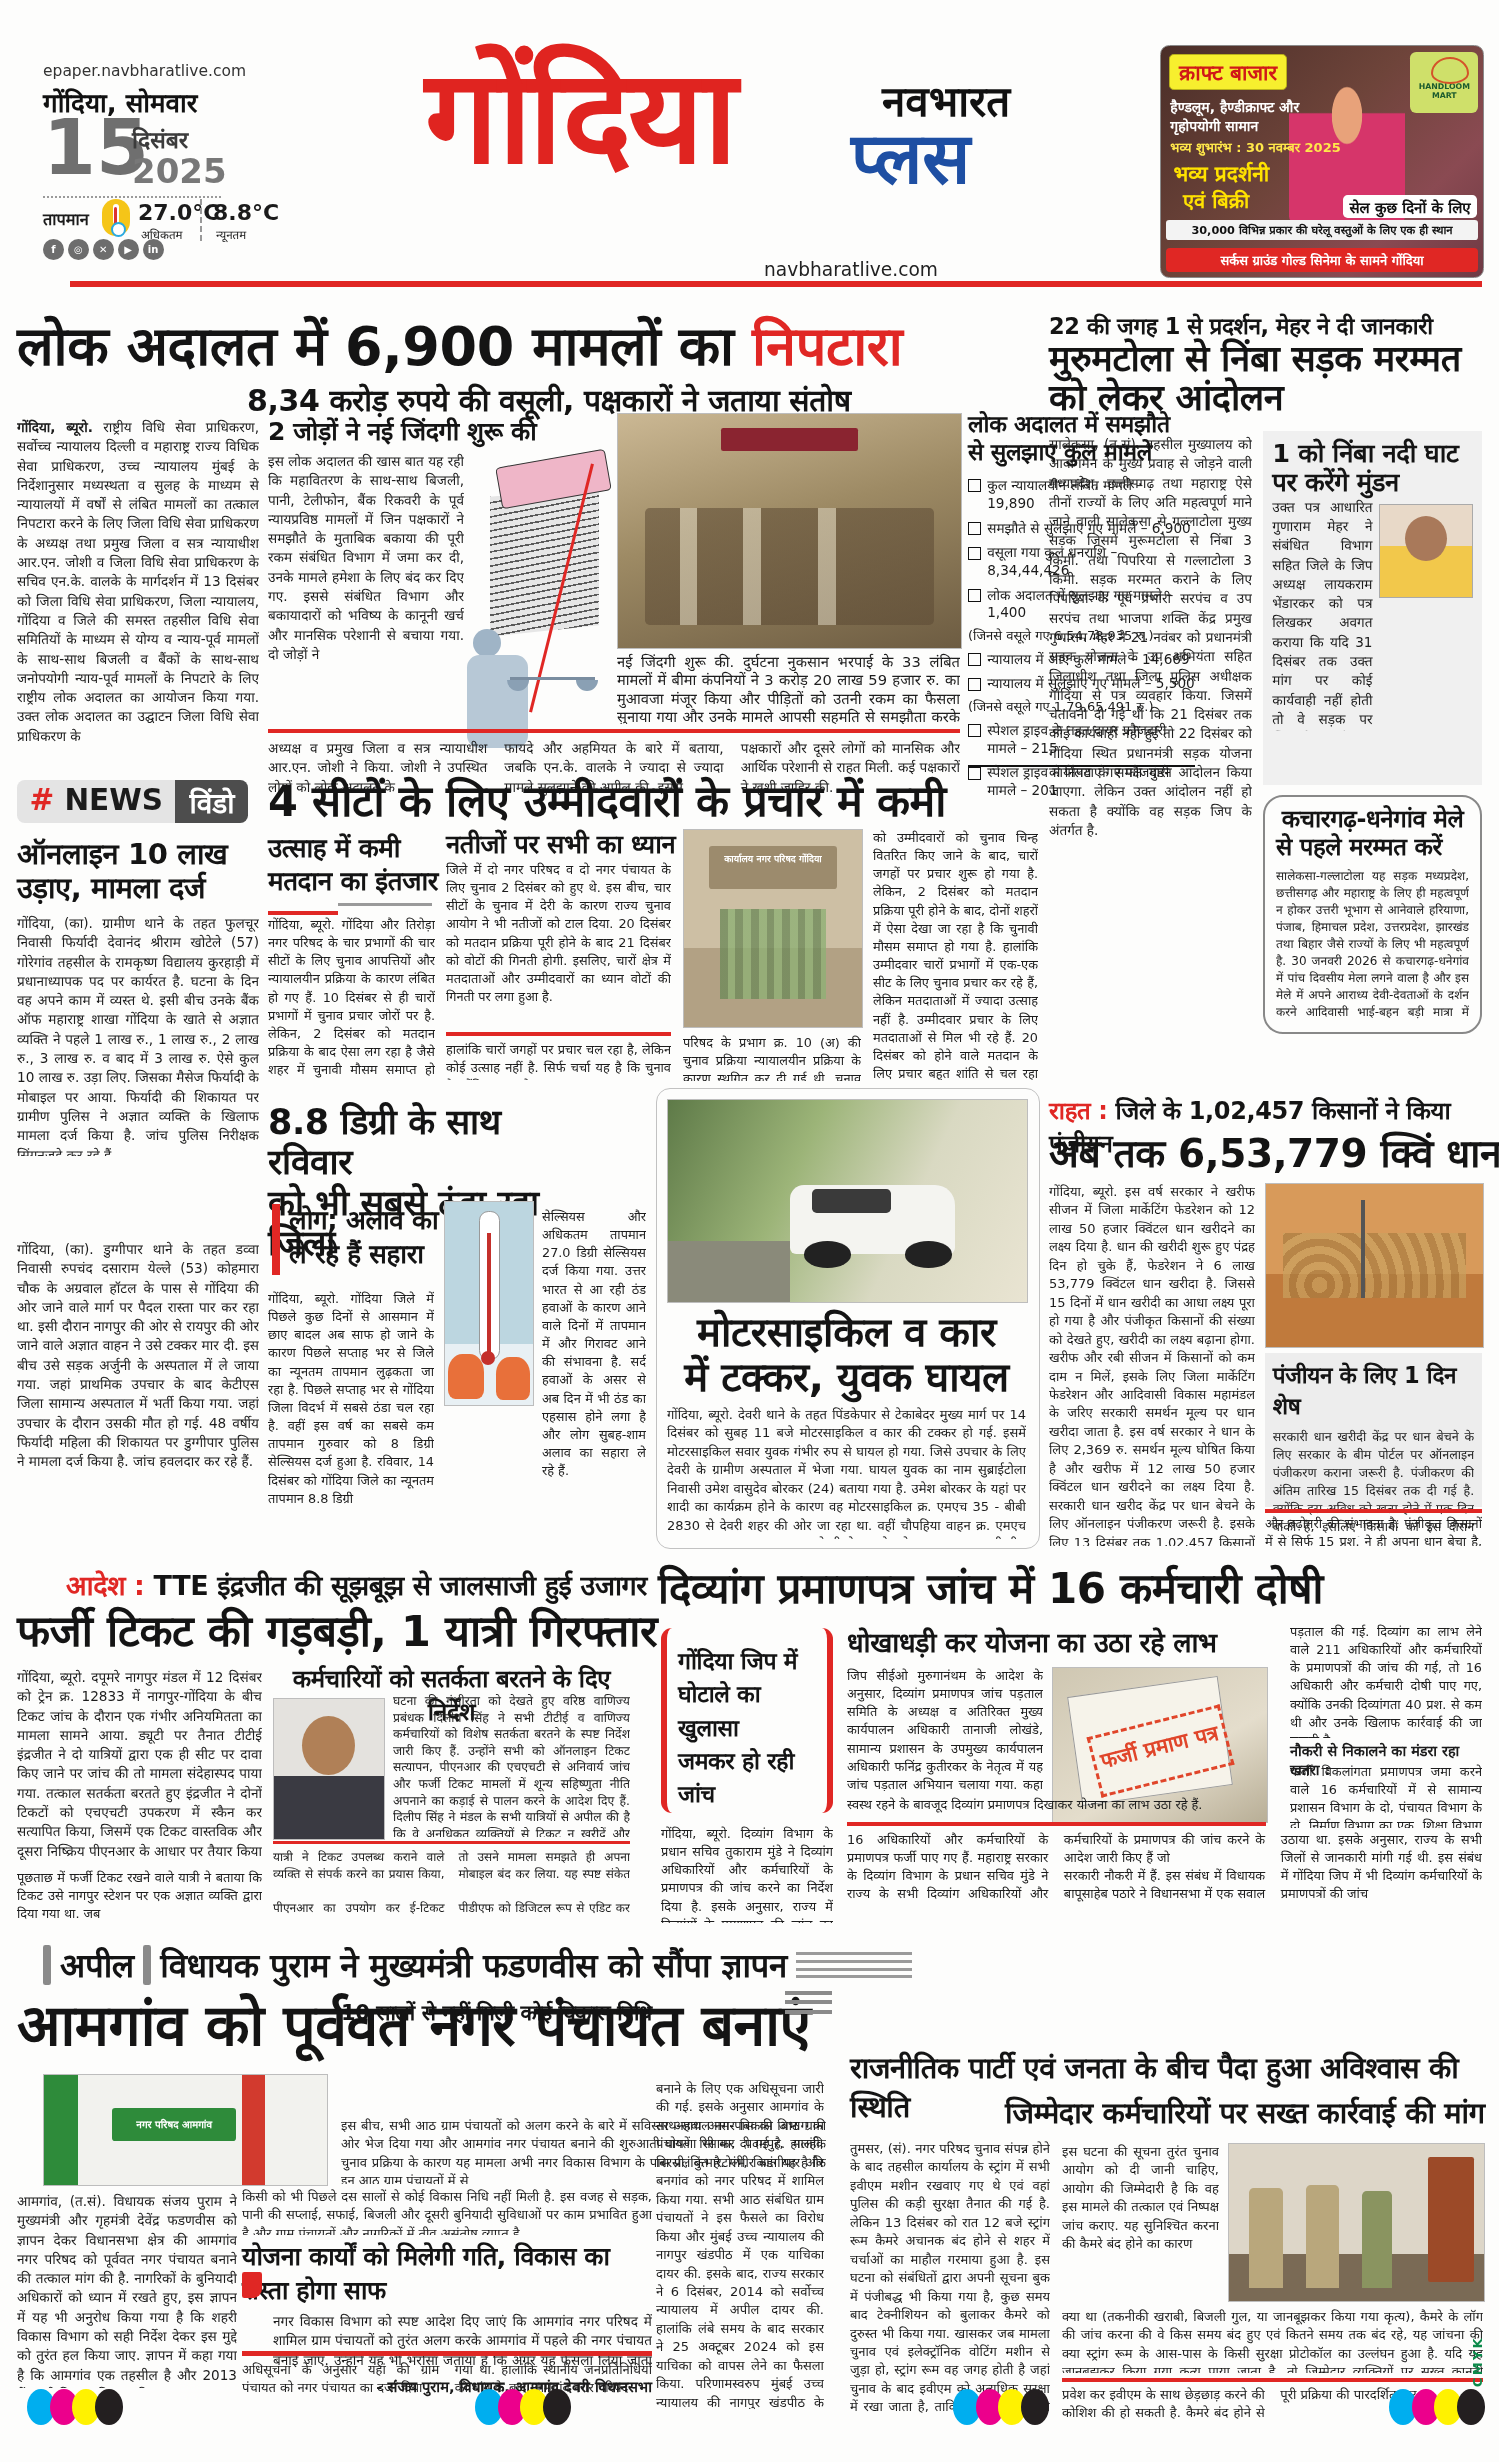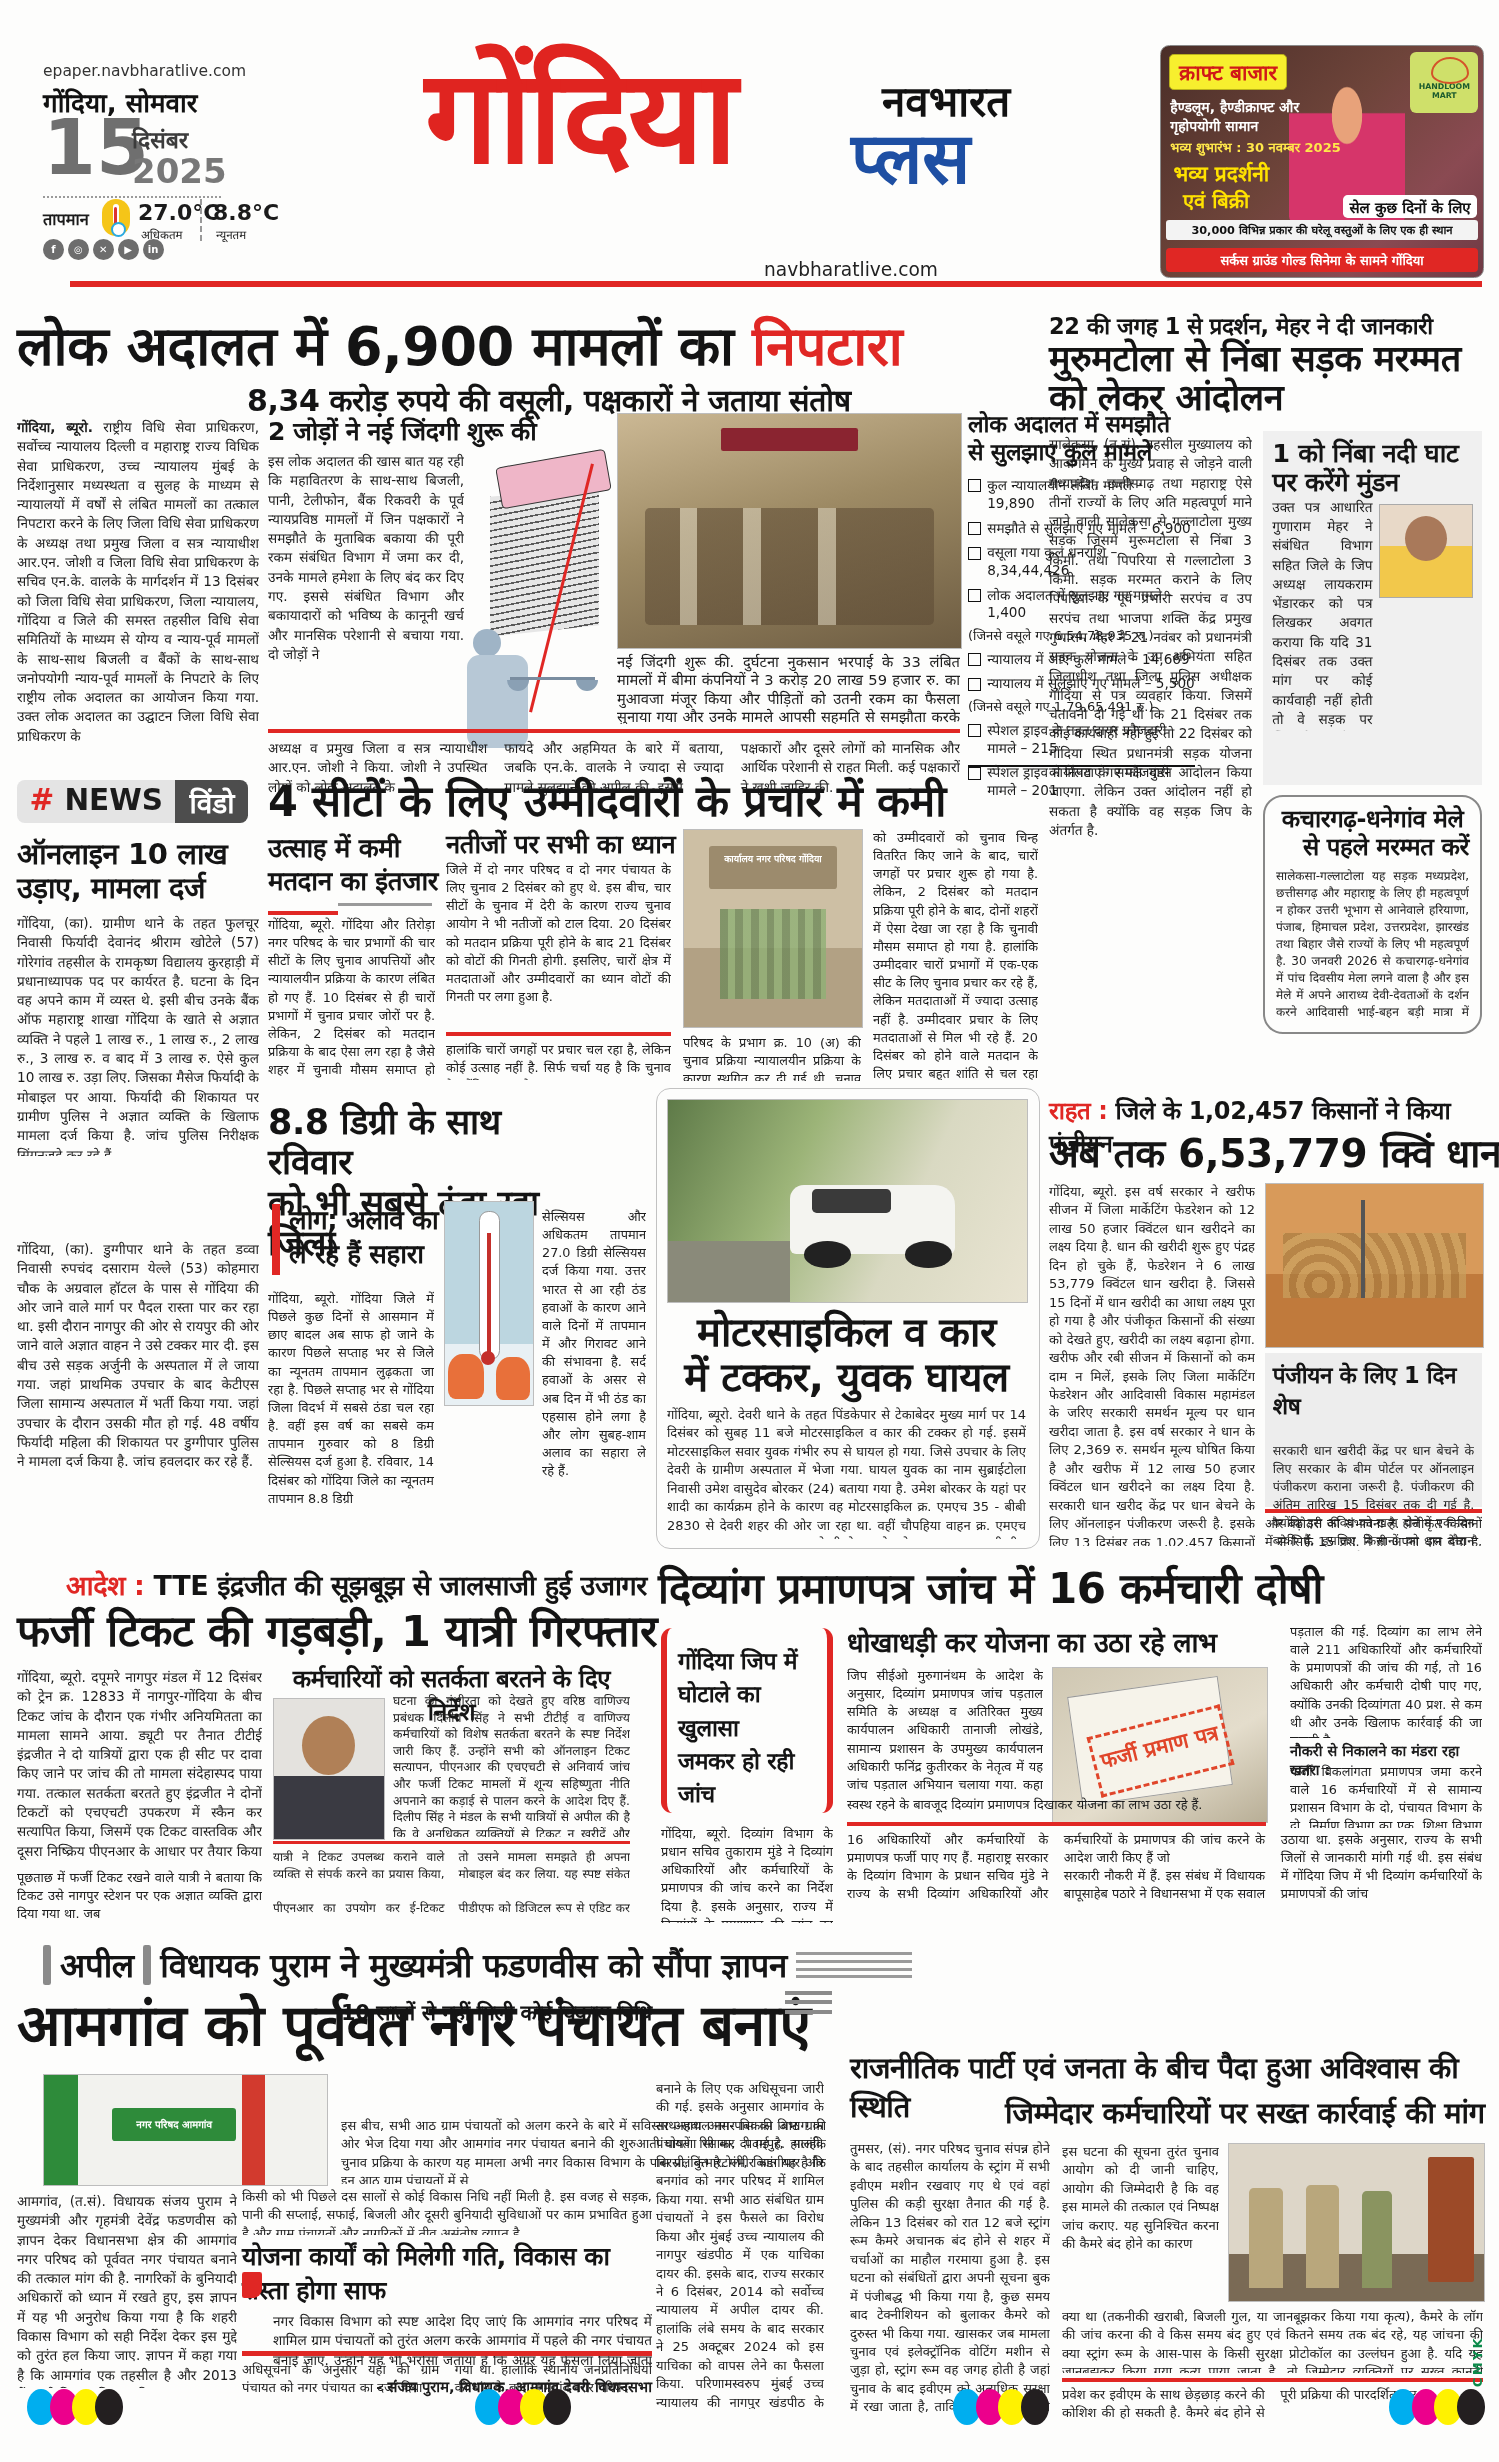--- a/index.html
+++ b/index.html
@@ -149,21 +149,21 @@
   <div class="abs" style="left:1263px;top:431px;width:219px;height:354px;background:#f0f0f0;padding:7.8px 9.3px;box-sizing:border-box;">
     <div class="hl" style="font-size:25.6px;line-height:1.15;">1 को निंबा नदी घाट पर करेंगे मुंडन</div>
     <div class="photo" style="position:relative;float:right;width:92px;height:92px;margin:6.2px 0 4.7px 6.2px;background:linear-gradient(180deg,#e8d9c8 0 45%,#f2c84b 45% 100%);border:0.8px solid #aaa;">
       <div style="position:absolute;left:25px;top:11px;width:42px;height:45px;border-radius:50%;background:#a9795a;"></div>
     </div>
     <div class="jt clip" style="font-size:13.6px;height:233px;">उक्त पत्र आधारित गुणाराम मेहर ने संबंधित विभाग सहित जिले के जिप अध्यक्ष लायकराम भेंडारकर को पत्र लिखकर अवगत कराया कि यदि 31 दिसंबर तक उक्त मांग पर कोई कार्यवाही नहीं होती तो वे सड़क पर स्थित निंबा नदी घाट पर 1 जनवरी 2026 को मुंडन आंदोलन करेंगे, यदि इस पर भी कोई कार्यवाही नहीं की गई तो 10 जनवरी 2026 को वहीं दशक्रिया "पिंडदान" आंदोलन करेंगे और तब भी बात नहीं बनी तो 14 जनवरी 2026 को इस स्थान पर 14वीं गंगा पूजन का आंदोलन करेंगे और 15 जनवरी से उस स्थान पर सड़क के बीच में पंडाल लगाकर रास्ता रोक कर ठिय्या आंदोलन करेंगे. इन सभी बातों का पत्र में उल्लेख किया गया है.</div>
   </div>
 
   <div class="abs" style="left:1263px;top:795px;width:219px;height:239px;border:2.3px solid #888;border-radius:20px;padding:9.3px 11px;box-sizing:border-box;">
     <div class="hl" style="font-size:24px;text-align:center;line-height:1.15;">कचारगढ़-धनेगांव मेले</div>
-    <div class="hl" style="font-size:24px;text-align:right;line-height:1.15;margin-bottom:6.2px;">से पहले मरम्मत करें</div>
+    <div class="hl" style="font-size:24px;text-align:left;line-height:1.15;margin-bottom:6.2px;">से पहले मरम्मत करें</div>
     <div class="jt clip" style="font-size:12px;height:152px;">सालेकसा-गल्लाटोला यह सड़क मध्यप्रदेश, छत्तीसगढ़ और महाराष्ट्र के लिए ही महत्वपूर्ण न होकर उत्तरी भूभाग से आनेवाले हरियाणा, पंजाब, हिमाचल प्रदेश, उत्तरप्रदेश, झारखंड तथा बिहार जैसे राज्यों के लिए भी महत्वपूर्ण है. 30 जनवरी 2026 से कचारगढ़-धनेगांव में पांच दिवसीय मेला लगने वाला है और इस मेले में अपने आराध्य देवी-देवताओं के दर्शन करने आदिवासी भाई-बहन बड़ी मात्रा में अपने चौपहिया वाहनों से इसी सड़क से होकर आते जाते हैं. 5 दिनों तक इस सड़क से चलना मुश्किल हो जाता है. यदि 30 जनवरी के पूर्व इस सड़क की मरम्मत नहीं की गई तो मेले के पश्चात मुरूमटोला से निंबा 3 किमी. सड़क पैदल चलने योग्य भी नहीं रहेगी.</div>
   </div>
 
   <div class="abs" style="left:17px;top:780px;height:43px;display:flex;">
     <div style="background:#e4e4e4;border-radius:7.8px 0 0 7.8px;padding:3.1px 12.4px;font-size:29.5px;font-weight:800;"><span class="red">#</span> <span>NEWS</span></div>
     <div style="background:#4d4d4d;color:#fff;border-radius:0 7.8px 7.8px 0;padding:3.1px 14px;font-size:28px;font-weight:800;">विंडो</div>
   </div>
   <div class="abs hl" style="left:17px;top:837px;width:242px;font-size:29px;line-height:1.18;">ऑनलाइन 10 लाख उड़ाए, मामला दर्ज</div>
   <div class="abs clip jt" style="left:17px;top:914px;width:242px;height:242px;font-size:13.6px;">गोंदिया, (का). ग्रामीण थाने के तहत फुलचूर निवासी फिर्यादी देवानंद श्रीराम खोटेले (57) गोरेगांव तहसील के रामकृष्ण विद्यालय कुरहाड़ी में प्रधानाध्यापक पद पर कार्यरत है. घटना के दिन वह अपने काम में व्यस्त थे. इसी बीच उनके बैंक ऑफ महाराष्ट्र शाखा गोंदिया के खाते से अज्ञात व्यक्ति ने पहले 1 लाख रु., 1 लाख रु., 2 लाख रु., 3 लाख रु. व बाद में 3 लाख रु. ऐसे कुल 10 लाख रु. उड़ा लिए. जिसका मैसेज फिर्यादी के मोबाइल पर आया. फिर्यादी की शिकायत पर ग्रामीण पुलिस ने अज्ञात व्यक्ति के खिलाफ मामला दर्ज किया है. जांच पुलिस निरीक्षक सिंगनजुडे कर रहे हैं.</div>
   <div class="abs clip jt" style="left:17px;top:1240px;width:242px;height:304px;font-size:13.6px;">गोंदिया, (का). डुग्गीपार थाने के तहत डव्वा निवासी रुपचंद दसाराम येल्ले (53) कोहमारा चौक के अग्रवाल हॉटल के पास से गोंदिया की ओर जाने वाले मार्ग पर पैदल रास्ता पार कर रहा था. इसी दौरान नागपुर की ओर से रायपुर की ओर जाने वाले अज्ञात वाहन ने उसे टक्कर मार दी. इस बीच उसे सड़क अर्जुनी के अस्पताल में ले जाया गया. जहां प्राथमिक उपचार के बाद केटीएस जिला सामान्य अस्पताल में भर्ती किया गया. जहां उपचार के दौरान उसकी मौत हो गई. 48 वर्षीय फिर्यादी महिला की शिकायत पर डुग्गीपार पुलिस ने मामला दर्ज किया है. जांच हवलदार कर रहे हैं.</div>
@@ -212,21 +212,21 @@
   <div class="abs clip jt" style="left:667px;top:1406px;width:359px;height:133px;font-size:13px;">गोंदिया, ब्यूरो. देवरी थाने के तहत पिंडकेपार से टेकाबेदर मुख्य मार्ग पर 14 दिसंबर को सुबह 11 बजे मोटरसाइकिल व कार की टक्कर हो गई. इसमें मोटरसाइकिल सवार युवक गंभीर रुप से घायल हो गया. जिसे उपचार के लिए देवरी के ग्रामीण अस्पताल में भेजा गया. घायल युवक का नाम सुब्राईटोला निवासी उमेश वासुदेव बोरकर (24) बताया गया है. उमेश बोरकर के यहां पर शादी का कार्यक्रम होने के कारण वह मोटरसाइकिल क्र. एमएच 35 - बीबी 2830 से देवरी शहर की ओर जा रहा था. वहीं चौपहिया वाहन क्र. एमएच 35 - एआर 2532 का चालक देवरी से ग्राम टेकाबेदर जा रहा था. इसी बीच मोटरसाइकिल चालक ने अपनी मोटरसाइकिल लापरवाहीपूर्वक चलाकर चौपहिया वाहन को ग्राम पिंडकेपार के पास टक्कर मार दी. जिसमें मोटरसाइकिल चालक गंभीर रुप से घायल हो गया. देवरी पुलिस ने मामला दर्ज कर जांच शुरू कर दी है.</div>
 
   <div class="abs hl" style="left:1049px;top:1093px;font-size:24px;"><span class="red">राहत :</span><span> जिले के 1,02,457 किसानों ने किया पंजीयन</span></div>
   <div class="abs hl" style="left:1049px;top:1125px;width:435px;font-size:39px;white-space:nowrap;">अब तक 6,53,779 क्विं धान खरीदी</div>
   <div class="abs clip jt" style="left:1049px;top:1183px;width:206px;height:363px;font-size:13px;">गोंदिया, ब्यूरो. इस वर्ष सरकार ने खरीफ सीजन में जिला मार्केटिंग फेडरेशन को 12 लाख 50 हजार क्विंटल धान खरीदने का लक्ष्य दिया है. धान की खरीदी शुरू हुए पंद्रह दिन हो चुके हैं, फेडरेशन ने 6 लाख 53,779 क्विंटल धान खरीदा है. जिससे 15 दिनों में धान खरीदी का आधा लक्ष्य पूरा हो गया है और पंजीकृत किसानों की संख्या को देखते हुए, खरीदी का लक्ष्य बढ़ाना होगा. खरीफ और रबी सीजन में किसानों को कम दाम न मिलें, इसके लिए जिला मार्केटिंग फेडरेशन और आदिवासी विकास महामंडल के जरिए सरकारी समर्थन मूल्य पर धान खरीदा जाता है. इस वर्ष सरकार ने धान के लिए 2,369 रु. समर्थन मूल्य घोषित किया है और खरीफ में 12 लाख 50 हजार क्विंटल धान खरीदने का लक्ष्य दिया है. सरकारी धान खरीद केंद्र पर धान बेचने के लिए ऑनलाइन पंजीकरण जरूरी है. इसके लिए 13 दिसंबर तक 1,02,457 किसानों ने पंजीकरण कराया है. अब तक 17,258 किसानों ने सरकारी धान खरीदी कें द्र पर 6,53,779 क्विंटल धान बेचा है. खरीदे गए धान की कुल कीमत 154 करोड़ 88 लाख रु. है. धान बेचने के लिए पंजीकरण प्रक्रिया जारी है और इसमें</div>
   <div class="photo" style="left:1265px;top:1183px;width:217px;height:163px;background:linear-gradient(180deg,#d89a5a 0 55%,#c07a3c 55% 100%);">
     <div style="position:absolute;left:8%;top:30%;width:84%;height:40%;background:repeating-radial-gradient(circle at 20% 80%, #c9a15f 0 7.8px, #a97c40 7.8px 15.5px);opacity:.7;"></div>
     <div style="position:absolute;left:44%;top:10%;width:3.1px;height:60%;background:#555;"></div>
   </div>
   <div class="abs" style="left:1265px;top:1353px;width:217px;height:154px;background:#ededed;padding:6.2px 7.8px;box-sizing:border-box;">
-    <div class="hl" style="font-size:22.5px;margin-bottom:21px;">पंजीयन के लिए 1 दिन शेष</div>
+    <div class="hl" style="font-size:22.5px;margin-bottom:7px;">पंजीयन के लिए 1 दिन शेष</div>
     <div class="jt clip" style="font-size:12.6px;height:109px;">सरकारी धान खरीदी केंद्र पर धान बेचने के लिए सरकार के बीम पोर्टल पर ऑनलाइन पंजीकरण कराना जरूरी है. पंजीकरण की अंतिम तारिख 15 दिसंबर तक दी गई है. क्योंकि इस अविध को खत्म होने में एक दिन बाकी हैं, इसलिए किसानों को इस दौरान पंजीकरण कराना होगा.</div>
   </div>
   <div class="abs rule-red" style="left:1265px;top:1509px;width:217px;height:3.9px;"></div>
   <div class="abs clip jt" style="left:1265px;top:1515px;width:217px;height:31px;font-size:12.8px;">और बढ़ोतरी की संभावना है. पंजीकृत किसानों में से सिर्फ 15 प्रश. ने ही अपना धान बेचा है, जिससे खरीदी का आधा लक्ष्य पूरा हो गया है, इसलिए सरकार को जल्द ही धान खरीदी का लक्ष्य बढ़ाना होगा. नहीं तो लक्ष्य पूरा होने से सरकारी धान खरीदी रुकने की संभावना है.</div>
 
   <div class="abs hl" style="left:66px;top:1566px;font-size:27px;"><span class="red">आदेश :</span><span> TTE इंद्रजीत की सूझबूझ से जालसाजी हुई उजागर</span></div>
   <div class="abs hl" style="left:17px;top:1600px;width:632px;font-size:43px;white-space:nowrap;">फर्जी टिकट की गड़बड़ी, 1 यात्री गिरफ्तार</div>
   <div class="abs clip jt" style="left:17px;top:1668px;width:245px;height:192px;font-size:13.6px;">गोंदिया, ब्यूरो. दपूमरे नागपुर मंडल में 12 दिसंबर को ट्रेन क्र. 12833 में नागपुर-गोंदिया के बीच टिकट जांच के दौरान एक गंभीर अनियमितता का मामला सामने आया. ड्यूटी पर तैनात टीटीई इंद्रजीत ने दो यात्रियों द्वारा एक ही सीट पर दावा किए जाने पर जांच की तो मामला संदेहास्पद पाया गया. तत्काल सतर्कता बरतते हुए इंद्रजीत ने दोनों टिकटों को एचएचटी उपकरण में स्कैन कर सत्यापित किया, जिसमें एक टिकट वास्तविक और दूसरा निष्क्रिय पीएनआर के आधार पर तैयार किया गया फर्जी ई-टिकट निकला.</div>
   <div class="abs hl" style="left:273px;top:1661px;width:357px;font-size:24px;text-align:center;">कर्मचारियों को सतर्कता बरतने के दिए निर्देश</div>
   <div class="photo" style="left:273px;top:1698px;width:110px;height:140px;background:linear-gradient(180deg,#e4e2de 0 55%,#3a3a42 55% 100%);">

